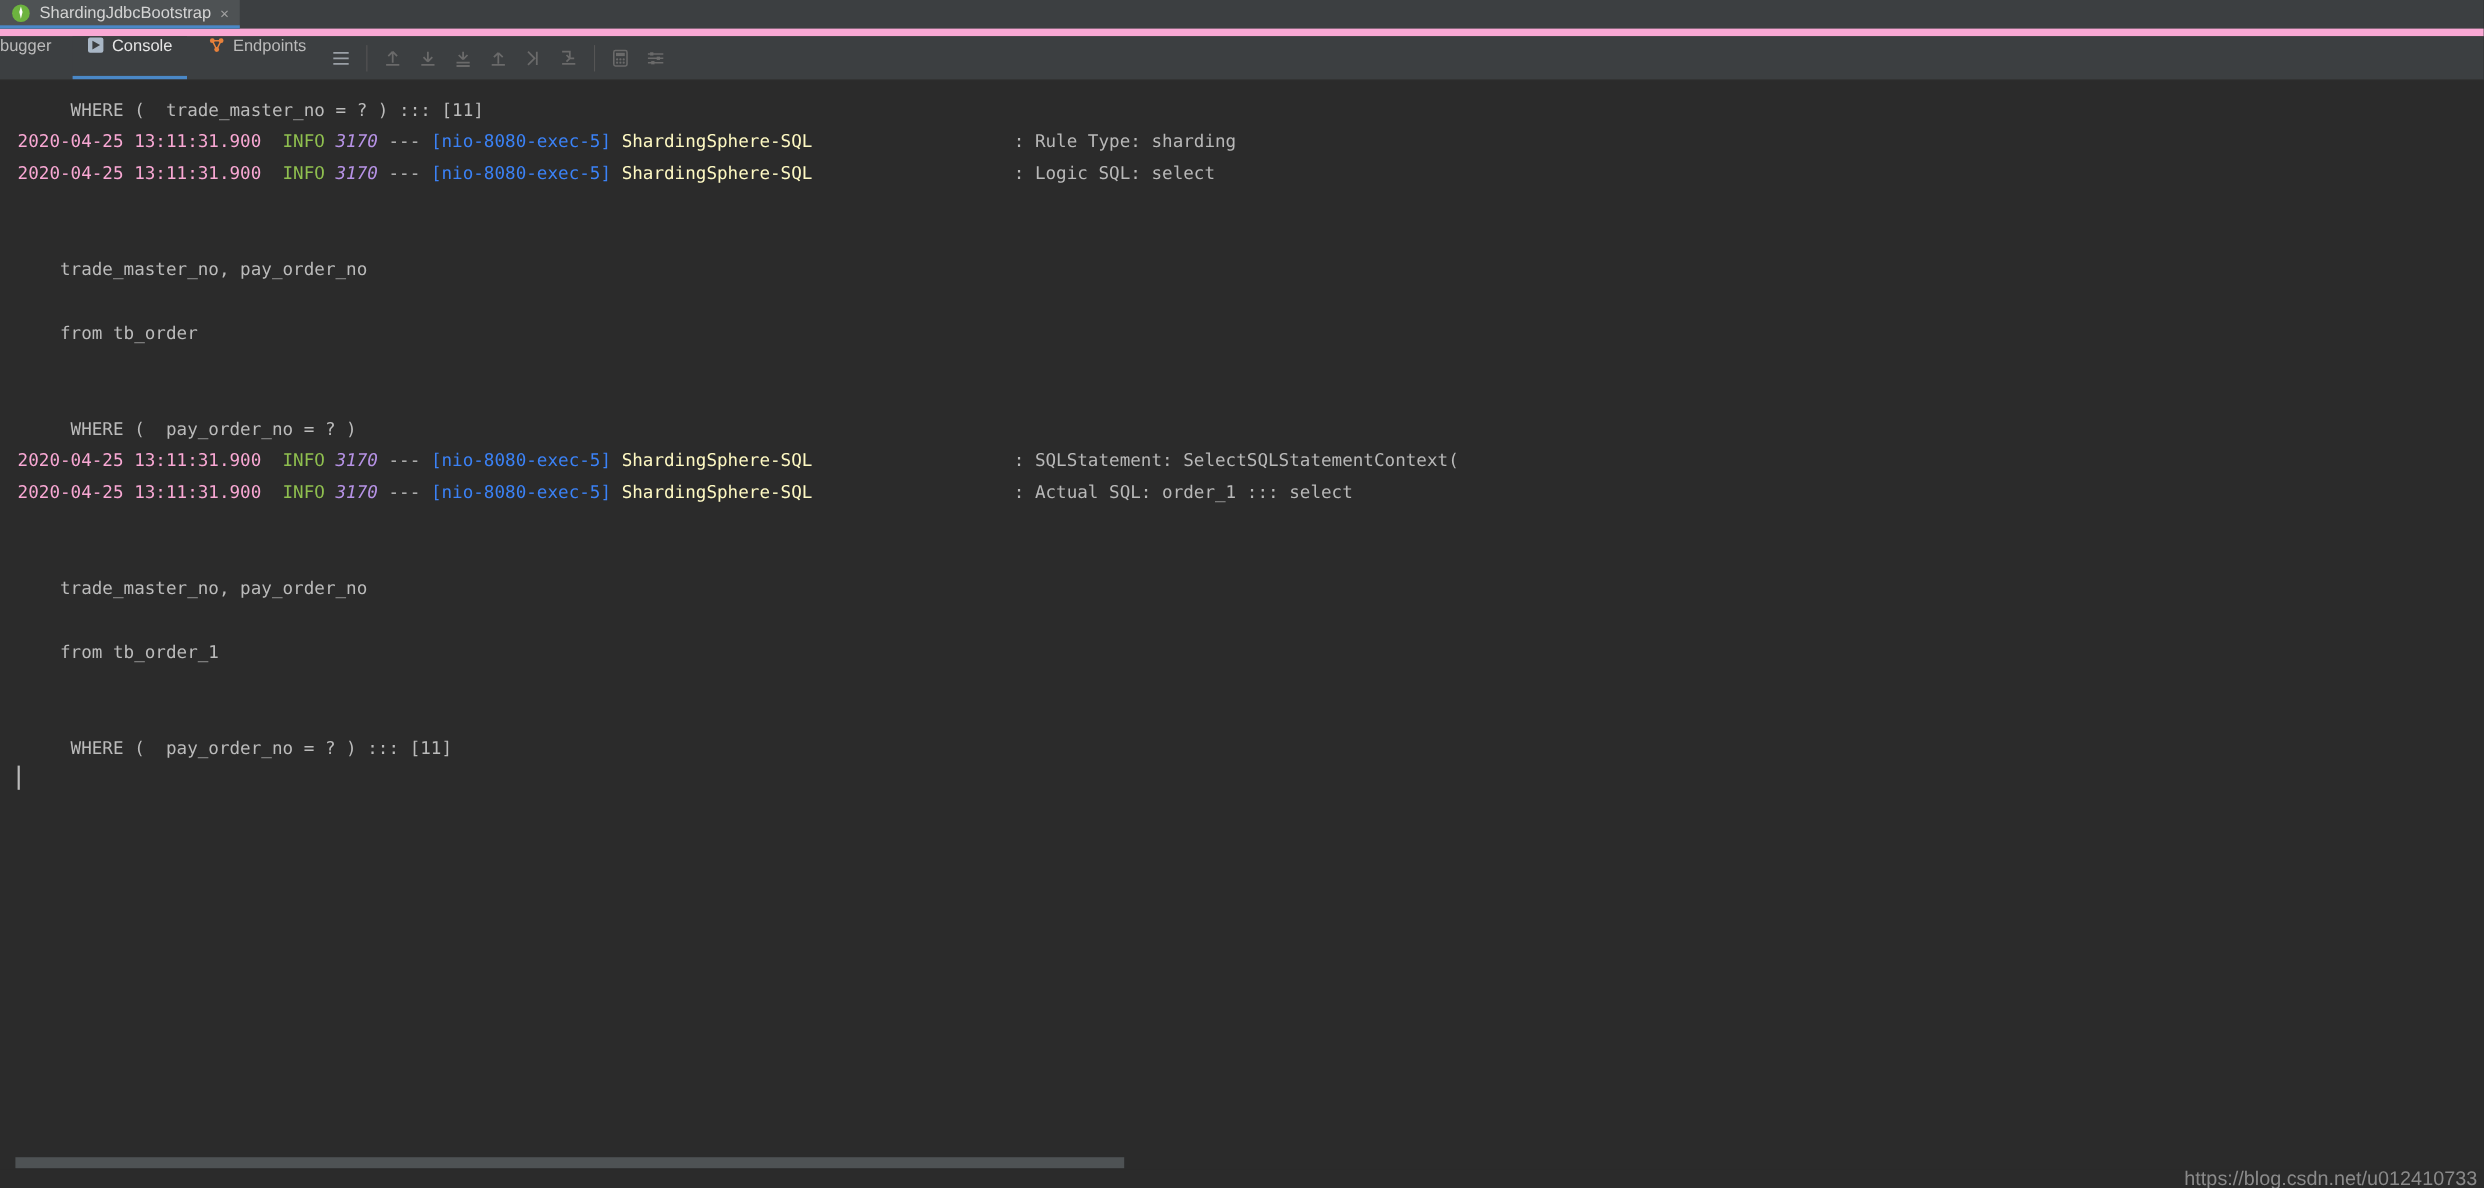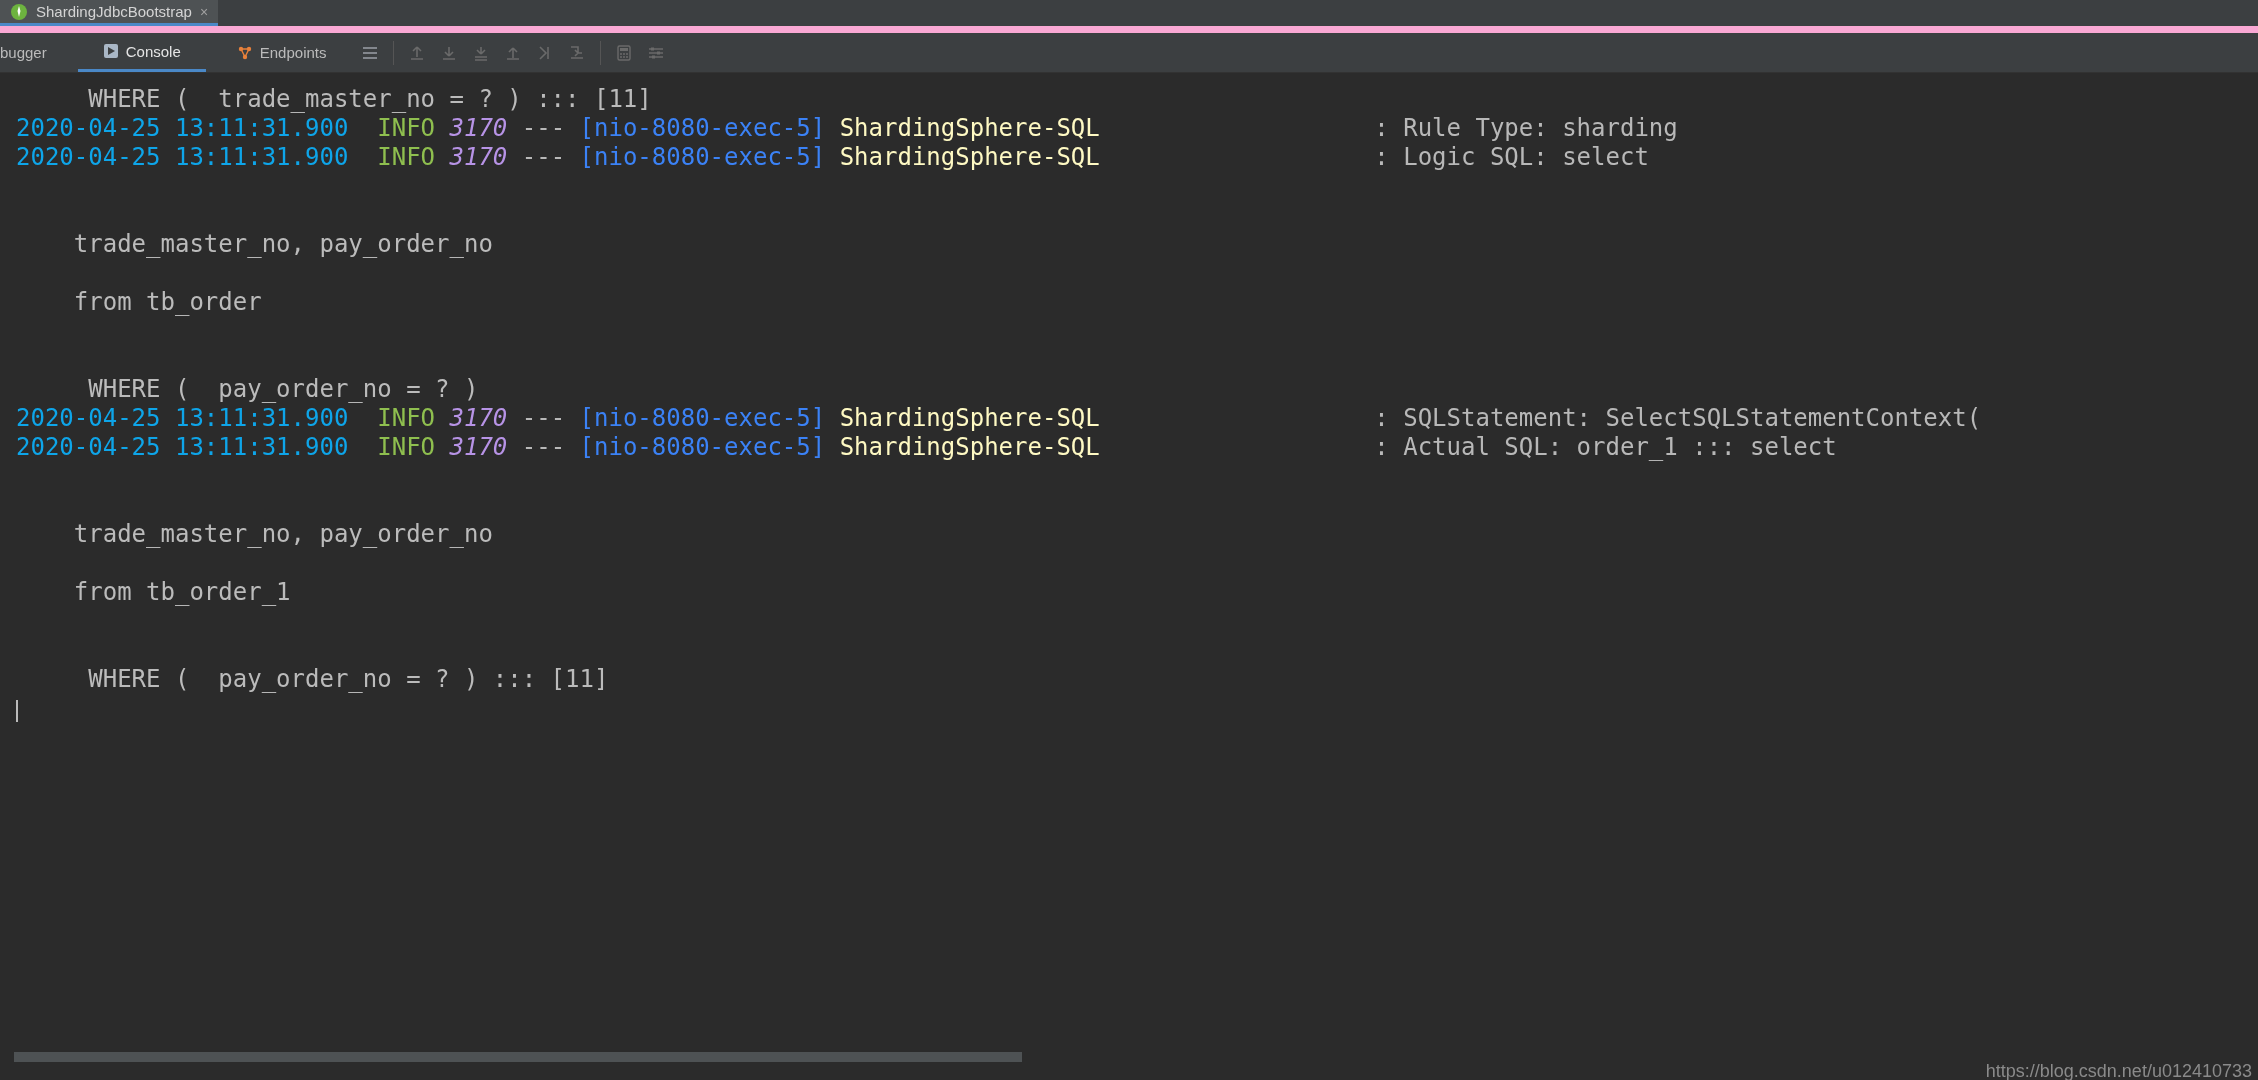--- a/index.html
+++ b/index.html
@@ -41,23 +41,23 @@
       background: #3c3f41;
       height: 40px;
       border-bottom: 1px solid #323232;
       display: flex;
       align-items: center;
       padding: 0 0 0 0;
       gap: 6px;
     }
     .tool-tab {
       display: flex;
-      align-items: center;
+      align-items: flex-start;
       gap: 7px;
-      padding: 0 25px;
+      padding: 0 13px;
       height: 100%;
       color: #bbbbbb;
       font-family: -apple-system, sans-serif;
       font-size: 15px;
       cursor: pointer;
     }
     .tool-tab.active {
       border-bottom: 3px solid #4a88c7;
       color: #e5e5e5;
       background: #3c3f41;
@@ -76,29 +76,29 @@
       align-items: center;
       justify-content: center;
       color: #9aa0a6;
       cursor: pointer;
     }
     .tool-icon-btn.disabled { color: #6a6a6a; }
     .console-pane {
       background: #2b2b2b;
       padding: 12px 0 0 16px;
       font-family: "Menlo", "Monaco", "Consolas", monospace;
-      font-size: 24px;
+      font-size: 16px;
       line-height: 29px;
       white-space: pre;
       color: #bbbbbb;
       position: relative;
       height: calc(100% - 73px - 17px);
       overflow: hidden;
     }
-    .log-ts { color: #0ea5e9; }
+    .log-ts { color: #f9a8d4; }
     .log-info { color: #8fbf4f; margin-top: 24px; }
     .log-pid { color: #b793e6; font-style: italic; }
     .log-dash { color: #b8b8b8; }
     .log-thread { color: #3b82f6; }
     .log-logger { color: #fef9c3; }
     .log-msg { color: #b8b8b8; }
     .cursor {
       display: inline-block;
       width: 2px;
       height: 22px;

